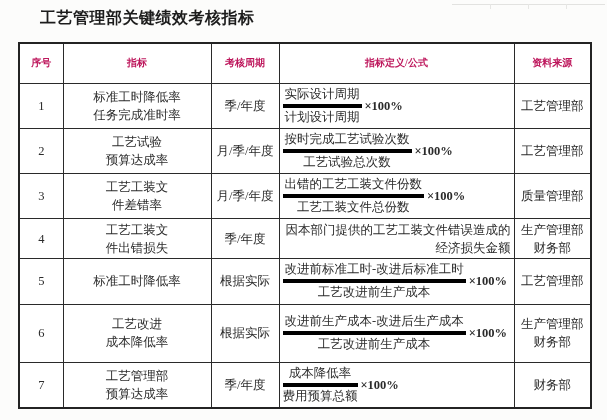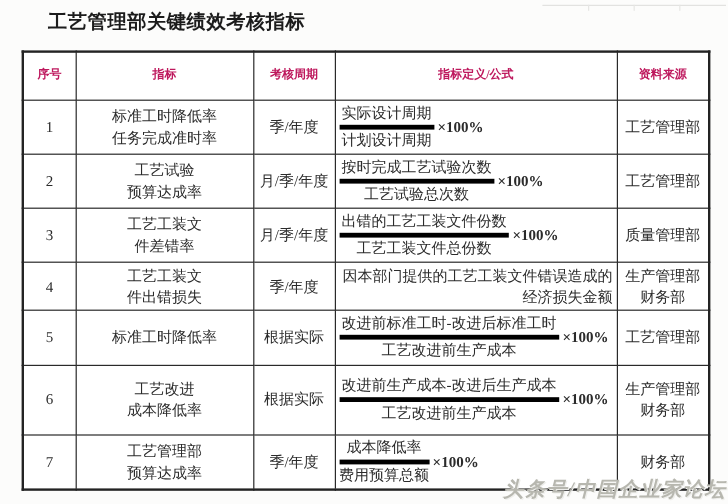--- a/index.html
+++ b/index.html
@@ -243,15 +243,14 @@
               <span class="suffix">×100%</span>
             </div>
           </td>
           <td class="col-source">
             <div>财务部</div>
           </td>
         </tr>
       </tbody>
   </table>
 
-  <div class="watermark">头条号/中国企业家论坛</div>
 
 </div>
 
 </body></html>

